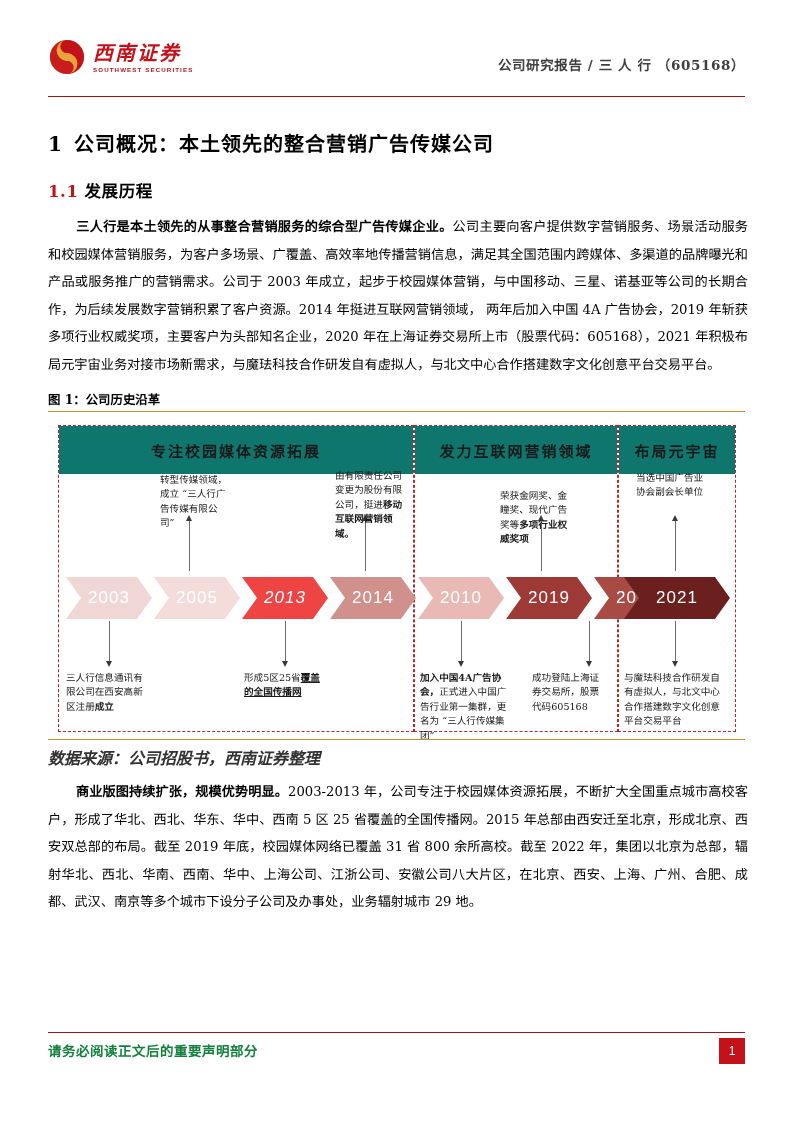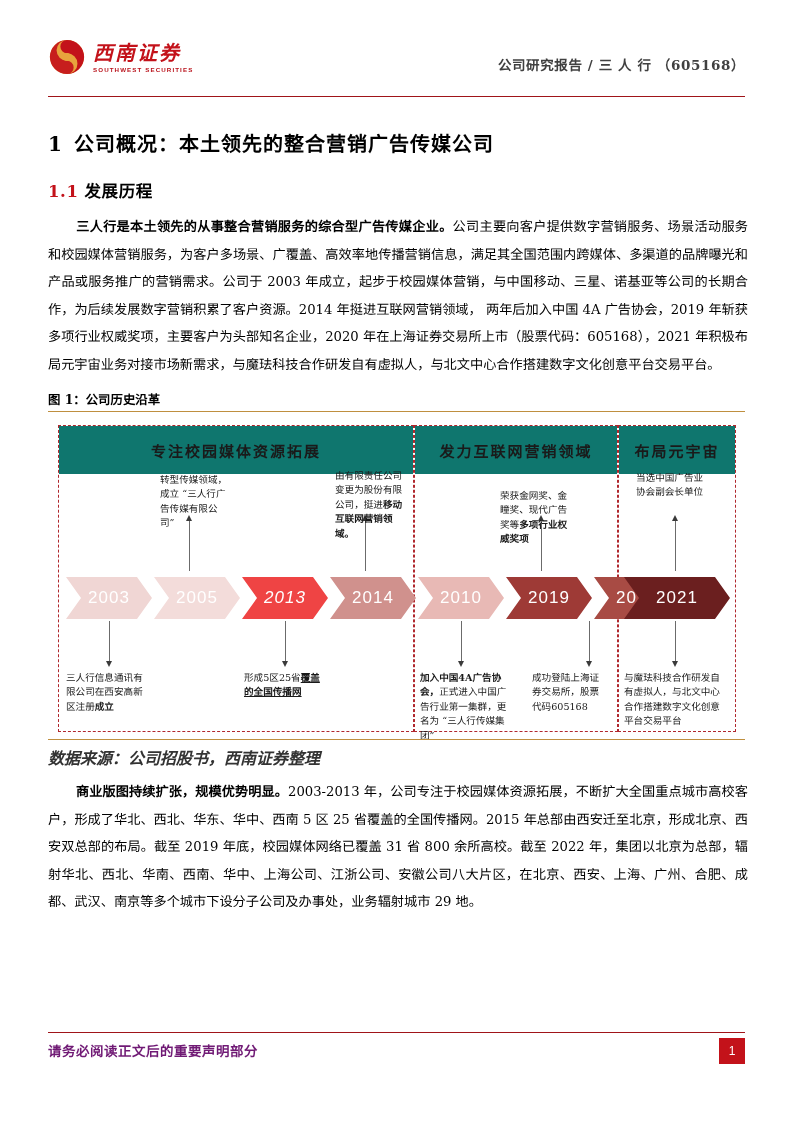--- a/index.html
+++ b/index.html
@@ -142,21 +142,21 @@
   .arrow-down { border-top:6px solid #3a3a3a; }
 
   
   .footer-rule {
     position:absolute; left:48px; right:48px; top:1032px;
     border-top:1.4px solid #a01419;
   }
   .footer-text {
     position:absolute; left:48px; top:1040px;
     font-family:"DejaVu Serif",serif;
-    font-size:13.5px; font-weight:700; color:#701a75; letter-spacing:0.5px;
+    font-size:13.5px; font-weight:700; color:#15803d; letter-spacing:0.5px;
   }
   .page-badge {
     position:absolute; right:48px; top:1038px;
     width:26px; height:26px; background:#c3121a;
     color:#fff; font-family:"Liberation Sans",sans-serif;
     font-size:12px; display:flex; align-items:center; justify-content:center;
   }
 </style>
 </head>
 <body>

